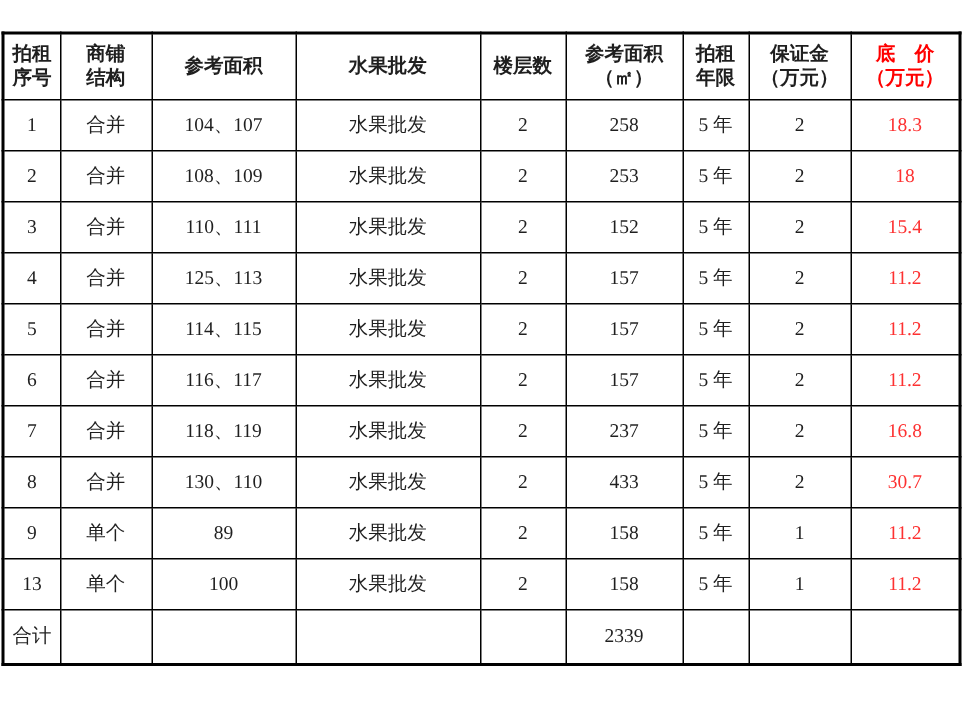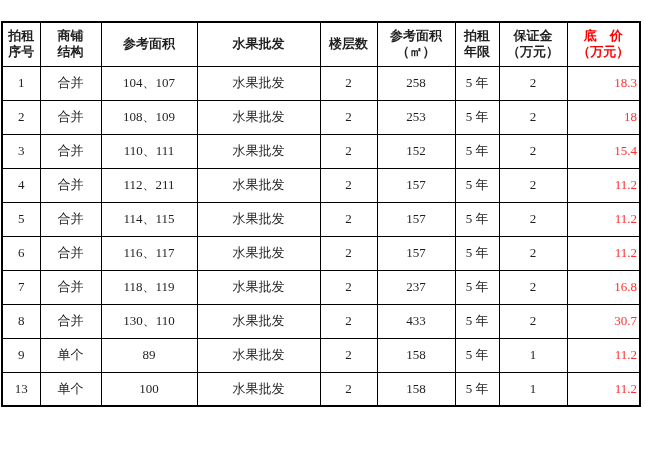--- a/index.html
+++ b/index.html
@@ -44,21 +44,21 @@
     font-weight:bold;
   }
   tbody td{
     height:34px;
     font-weight:normal;
   }
   tr[data-name="total-row"] td{
     height:37px;
   }
   th.price{color:var(--price-header-color);}
-  td.price{color:var(--price-value-color);text-align:right;}
+  td.price{color:var(--price-value-color);}
 </style>
 </head>
 <body>
 
 <div class="table-wrap" data-name="auction-table-container">
   <table data-name="shop-auction-table">
     <colgroup>
       <col style="width:38px">
       <col style="width:61px">
       <col style="width:96px">
@@ -118,21 +118,21 @@
           <td data-name="table-cell">水果批发</td>
           <td data-name="table-cell">2</td>
           <td data-name="table-cell">152</td>
           <td data-name="table-cell">5 年</td>
           <td data-name="table-cell">2</td>
           <td data-name="table-cell" class="price">15.4</td>
         </tr>
         <tr data-name="table-row">
           <td data-name="table-cell">4</td>
           <td data-name="table-cell">合并</td>
-          <td data-name="table-cell">112、211</td>
+          <td data-name="table-cell">125、113</td>
           <td data-name="table-cell">水果批发</td>
           <td data-name="table-cell">2</td>
           <td data-name="table-cell">157</td>
           <td data-name="table-cell">5 年</td>
           <td data-name="table-cell">2</td>
           <td data-name="table-cell" class="price">11.2</td>
         </tr>
         <tr data-name="table-row">
           <td data-name="table-cell">5</td>
           <td data-name="table-cell">合并</td>
@@ -191,16 +191,27 @@
         <tr data-name="table-row">
           <td data-name="table-cell">13</td>
           <td data-name="table-cell">单个</td>
           <td data-name="table-cell">100</td>
           <td data-name="table-cell">水果批发</td>
           <td data-name="table-cell">2</td>
           <td data-name="table-cell">158</td>
           <td data-name="table-cell">5 年</td>
           <td data-name="table-cell">1</td>
           <td data-name="table-cell" class="price">11.2</td>
+        </tr>
+        <tr data-name="total-row">
+          <td data-name="table-cell">合计</td>
+          <td data-name="table-cell"></td>
+          <td data-name="table-cell"></td>
+          <td data-name="table-cell"></td>
+          <td data-name="table-cell"></td>
+          <td data-name="table-cell">2339</td>
+          <td data-name="table-cell"></td>
+          <td data-name="table-cell"></td>
+          <td data-name="table-cell" class="price"></td>
         </tr>
       </tbody>
   </table>
 </div>
 
 </body></html>

